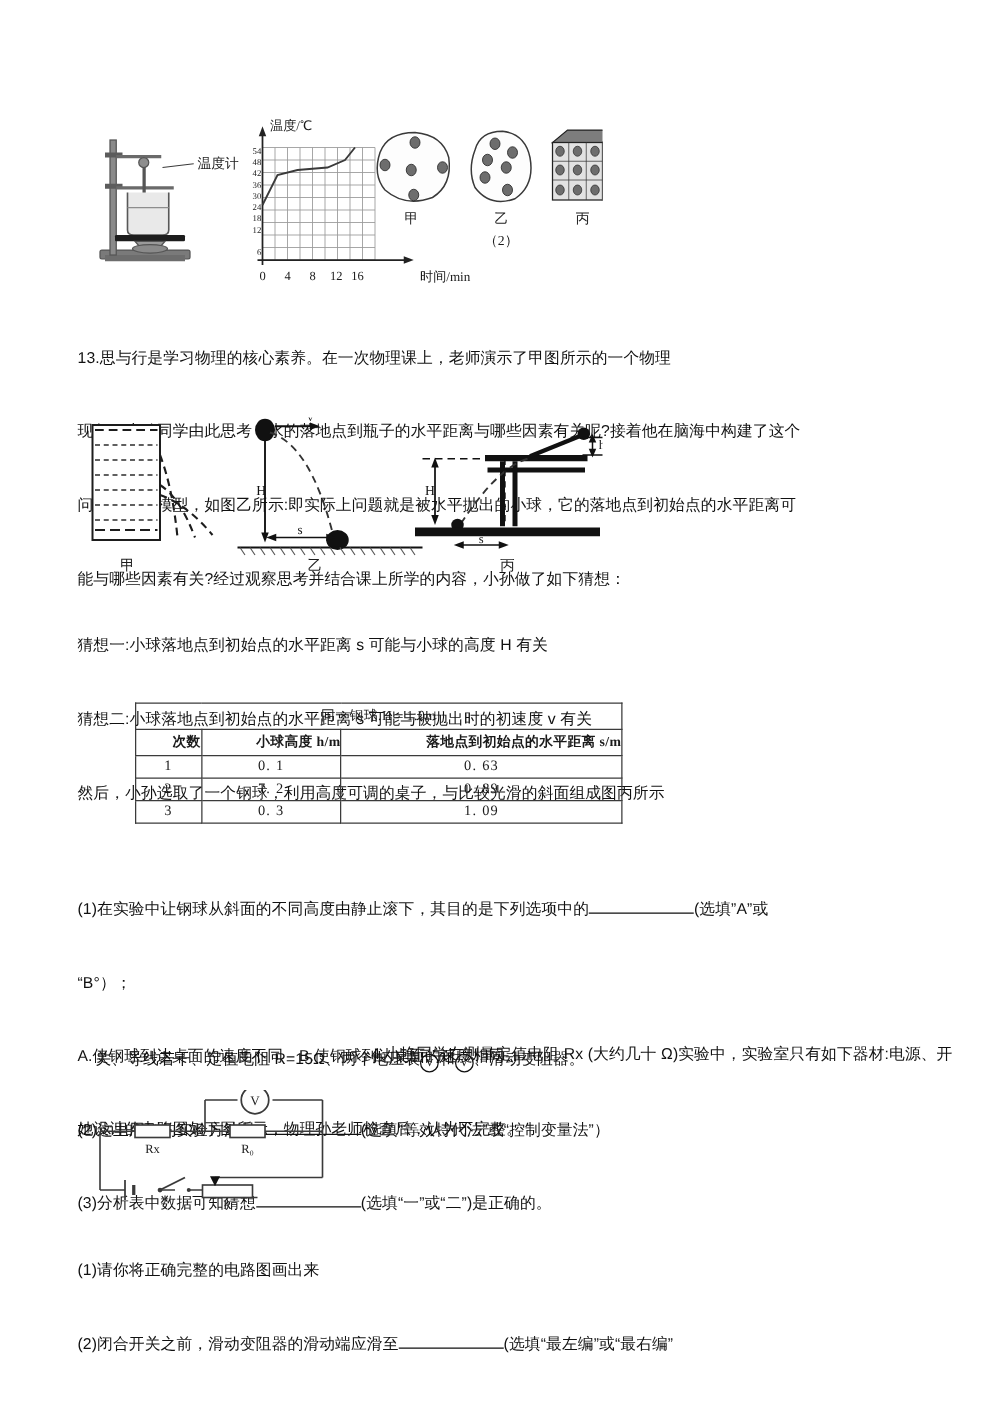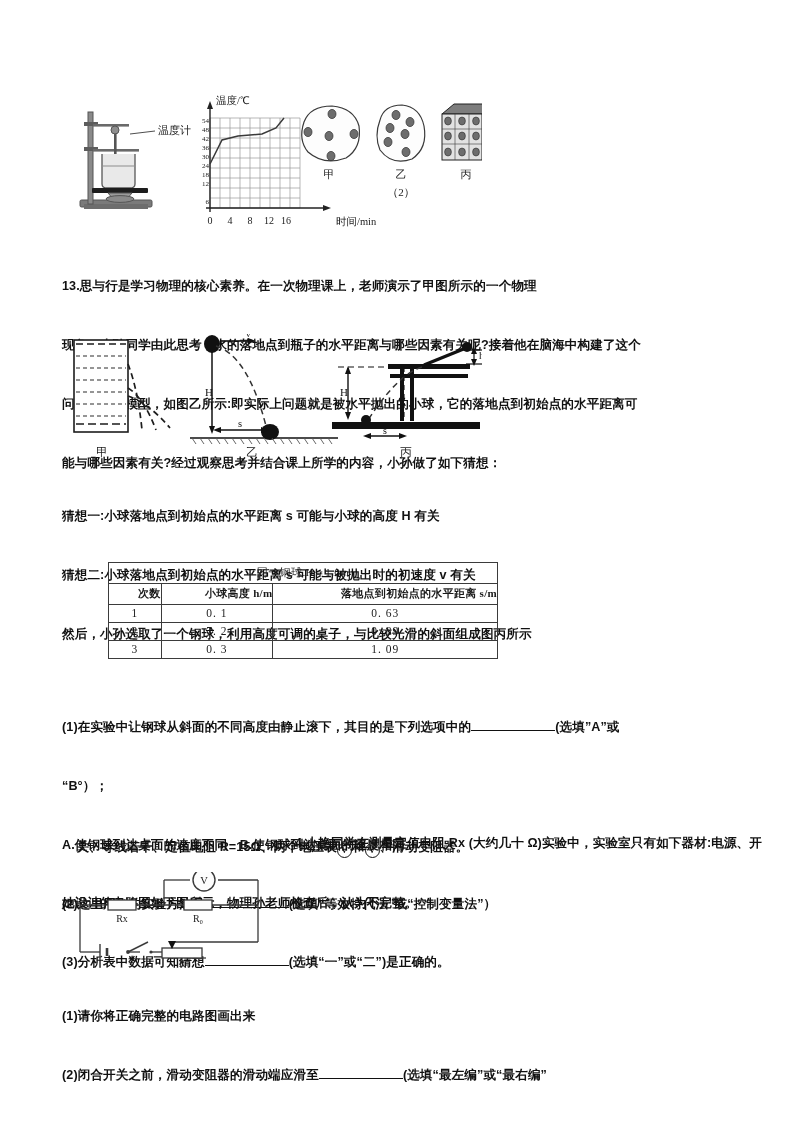--- a/index.html
+++ b/index.html
@@ -23,21 +23,20 @@
   }
 
   
   .para {
     position: absolute;
     font-size: 12.6px;
     line-height: 19.6px;
     color: #111;
     letter-spacing: 0.1px;
     white-space: pre-wrap;
-    font-weight: bold;
   }
   .blank {
     display: inline-block;
     border-bottom: 1px solid #111;
     vertical-align: baseline;
   }
 
   
   #fig-top { position: absolute; left: 62px; top: 92px; width: 420px; height: 140px; }
 

